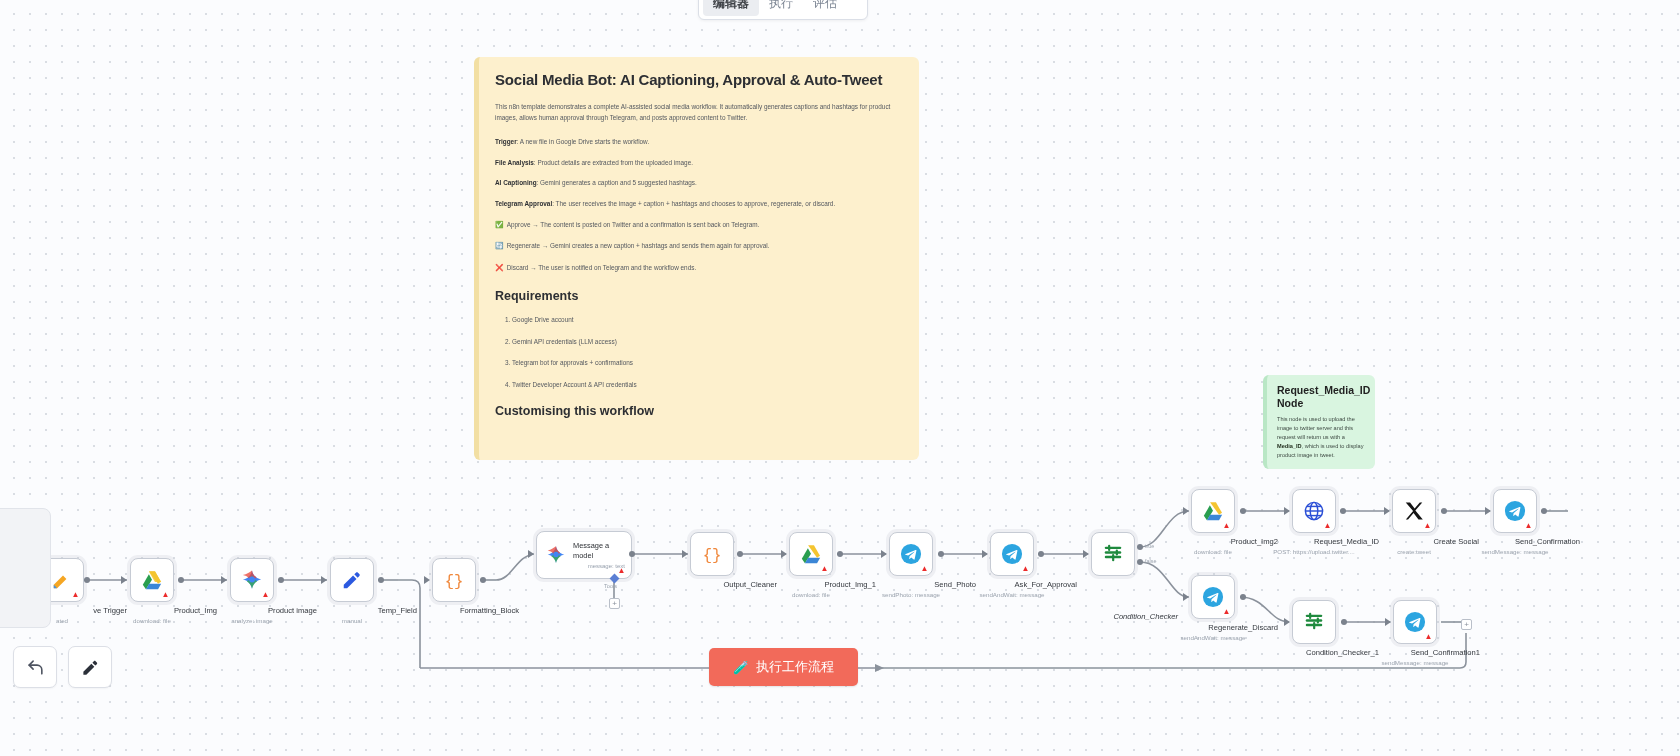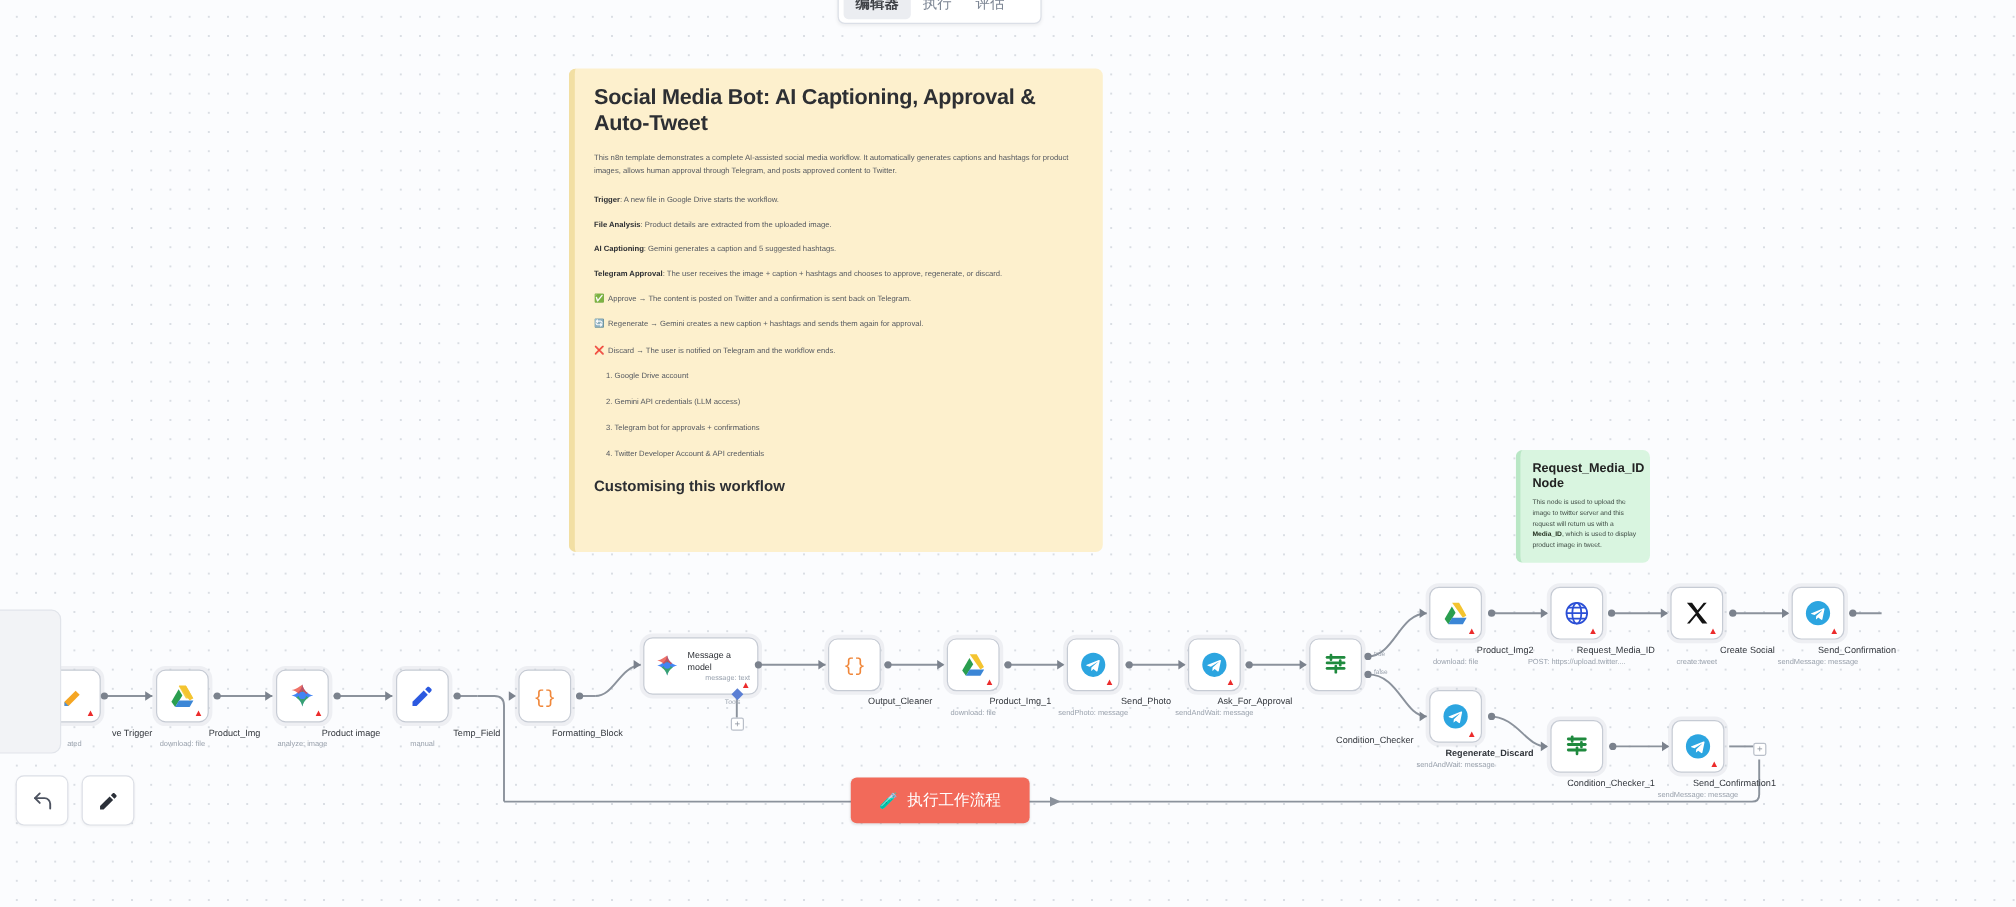--- a/index.html
+++ b/index.html
@@ -49,21 +49,21 @@
   }
   .sticky.green {
     left: 1263px; top: 375px; width: 112px; height: 94px;
     background: #d9f5e0;
     border-left: 4px solid #b9e7c5;
   }
   .sticky-inner { padding: 14px 16px 10px 16px; }
   .sticky.green .sticky-inner { padding: 9px 9px 8px 10px; }
 
   .note-h1 {
-    font-size: 18px; font-weight: 700; color: #2d2f33;
+    font-size: 15px; font-weight: 700; color: #2d2f33;
     letter-spacing: -.2px; margin-bottom: 14px;
   }
   .note-p {
     font-size: 6.4px; color: #54585f; line-height: 1.65;
     margin-bottom: 14px;
   }
   .note-h2 {
     font-size: 12.5px; font-weight: 700; color: #2d2f33;
     margin-bottom: 12px;
   }
@@ -207,20 +207,21 @@
 
       <div class="note-line"><b>Trigger</b><span>: A new file in Google Drive starts the workflow.</span></div>
       <div class="note-line"><b>File Analysis</b><span>: Product details are extracted from the uploaded image.</span></div>
       <div class="note-line"><b>AI Captioning</b><span>: Gemini generates a caption and 5 suggested hashtags.</span></div>
       <div class="note-line"><b>Telegram Approval</b><span>: The user receives the image + caption + hashtags and chooses to approve, regenerate, or discard.</span></div>
 
       <div class="note-line"><span class="note-emoji">✅</span><span>Approve → The content is posted on Twitter and a confirmation is sent back on Telegram.</span></div>
       <div class="note-line"><span class="note-emoji">🔄</span><span>Regenerate → Gemini creates a new caption + hashtags and sends them again for approval.</span></div>
       <div class="note-line"><span class="note-emoji">❌</span><span>Discard → The user is notified on Telegram and the workflow ends.</span></div>
 
+      <div class="note-h2" style="margin-top:16px">Requirements</div>
       <div class="note-ol">
         <div class="note-li">1. Google Drive account</div>
         <div class="note-li">2. Gemini API credentials (LLM access)</div>
         <div class="note-li">3. Telegram bot for approvals + confirmations</div>
         <div class="note-li">4. Twitter Developer Account &amp; API credentials</div>
       </div>
 
       <div class="note-h2" style="margin-top:2px">Customising this workflow</div>
 
     </div>
@@ -415,21 +416,21 @@
   <div class="node" style="left:1091px; top:532px;">
     <svg class="node-icon" viewBox="0 0 24 24">
       <rect x="3" y="4" width="18" height="2.6" rx="1.3" fill="#1f8a3e"></rect>
       <rect x="3" y="9" width="18" height="2.6" rx="1.3" fill="#1f8a3e"></rect>
       <rect x="3" y="14" width="18" height="2.6" rx="1.3" fill="#1f8a3e"></rect>
       <rect x="6.6" y="2" width="2.4" height="6.6" rx="1.1" fill="#1f8a3e"></rect>
       <rect x="15" y="7" width="2.4" height="6.6" rx="1.1" fill="#1f8a3e"></rect>
       <rect x="11" y="12" width="2.4" height="8" rx="1.1" fill="#1f8a3e"></rect>
     </svg>
   </div>
-  <div class="node-label" style="left:1048px; top:612px;">Condition_Checker</div>
+  <div class="node-label" style="left:1048px; top:612px;font-style:italic;">Condition_Checker</div>
   <div class="dot" style="left:1137px; top:544px;"></div>
   <div class="port-label" style="left:1145px; top:543px;">true</div>
   <div class="dot" style="left:1137px; top:559px;"></div>
   <div class="port-label" style="left:1145px; top:558px;">false</div>
 
   <div class="arrow-in" style="left:1183px; top:507px;"></div>
   <div class="node" style="left:1191px; top:489px;">
     <svg class="node-icon" viewBox="0 0 24 24">
       <path d="M2 17.2 8.6 5.8 12 11.6 5.4 22z" fill="#2a9e4f"></path>
       <path d="M5.4 22h13.2l3.4-5.8H8.8z" fill="#3b86d6"></path>
@@ -480,21 +481,21 @@
   <div class="dot" style="left:1541px; top:508px;"></div>
 
   <div class="arrow-in" style="left:1183px; top:593px;"></div>
   <div class="node" style="left:1191px; top:575px;">
     <svg class="node-icon" viewBox="0 0 24 24">
       <circle cx="12" cy="12" r="11" fill="#2ca5e0"></circle>
       <path d="M5.6 12.2 17 7.6c.6-.2 1.1.2.9.9l-1.9 9c-.1.6-.5.8-1 .5l-2.8-2.1-1.4 1.3c-.2.2-.4.3-.7.3l.3-3 5.3-4.8c.2-.2-.05-.3-.35-.1l-6.5 4.1-2.8-.9c-.6-.2-.6-.6.15-.9z" fill="#fff"></path>
     </svg>
     <span class="warn">▲</span>
   </div>
-  <div class="node-label" style="left:1148px; top:623px;font-weight:bold;">Regenerate_Discard</div>
+  <div class="node-label" style="left:1148px; top:623px;">Regenerate_Discard</div>
   <div class="node-sub" style="left:1148px; top:634px;">sendAndWait: message</div>
   <div class="dot" style="left:1240px; top:594px;"></div>
 
   <div class="arrow-in" style="left:1284px; top:618px;"></div>
   <div class="node" style="left:1292px; top:600px;">
     <svg class="node-icon" viewBox="0 0 24 24">
       <rect x="3" y="4" width="18" height="2.6" rx="1.3" fill="#1f8a3e"></rect>
       <rect x="3" y="9" width="18" height="2.6" rx="1.3" fill="#1f8a3e"></rect>
       <rect x="3" y="14" width="18" height="2.6" rx="1.3" fill="#1f8a3e"></rect>
       <rect x="6.6" y="2" width="2.4" height="6.6" rx="1.1" fill="#1f8a3e"></rect>

